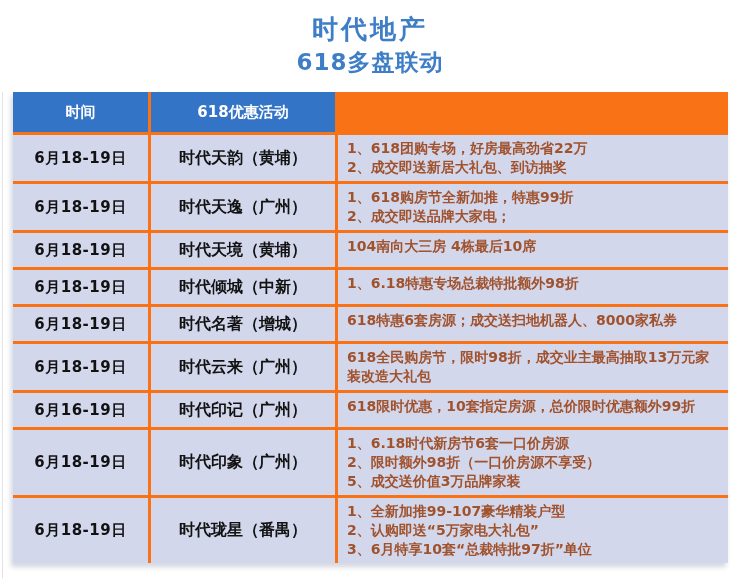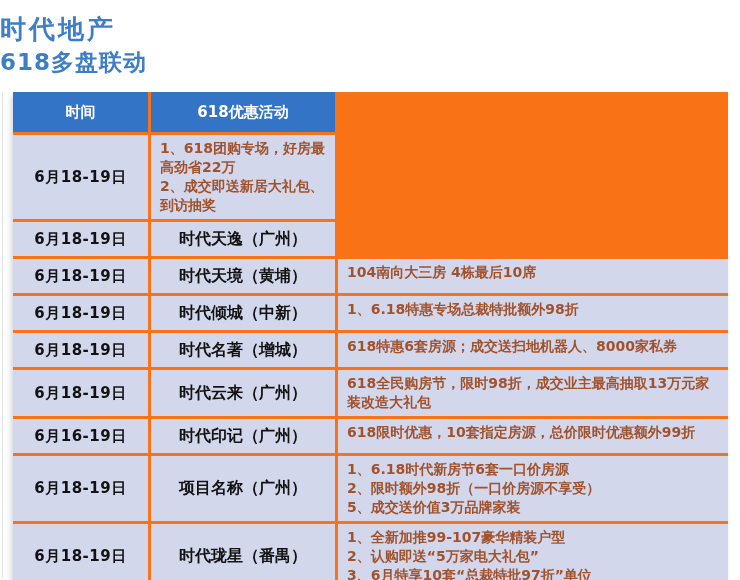--- a/index.html
+++ b/index.html
@@ -9,21 +9,21 @@
     font-family: "DejaVu Sans", "Liberation Sans", sans-serif;
     overflow: hidden;
     position: relative;
   }
   .page-edge-line {
     position: absolute;
     left: 2px; top: 92px; bottom: 2px;
     width: 1px;
     background: #e2e3e8;
   }
-  .titles { padding-top: 12px; }
+  .titles { text-align: center; padding-top: 12px; }
   .title-main {
     font-size: 26px;
     font-weight: bold;
     color: #3e7ec6;
     letter-spacing: 3px;
   }
   .title-sub {
     font-size: 23px;
     font-weight: bold;
     color: #3e7ec6;
@@ -93,29 +93,34 @@
 </div>
 
 <div class="table-wrap">
   <div class="trow header-row">
     <div class="cell">时间</div>
     <div class="cell">618优惠活动</div>
   </div>
 
   <div class="trow">
     <div class="cell c-time">6月18-19日</div>
+    <div class="cell c-project">时代天韵（黄埔）</div>
     <div class="cell c-activity">
         <div class="act-line">1、618团购专场，好房最高劲省22万</div>
         <div class="act-line">2、成交即送新居大礼包、到访抽奖</div>
       </div>
   </div>
 
   <div class="trow">
     <div class="cell c-time">6月18-19日</div>
     <div class="cell c-project">时代天逸（广州）</div>
+    <div class="cell c-activity">
+        <div class="act-line">1、618购房节全新加推，特惠99折</div>
+        <div class="act-line">2、成交即送品牌大家电；</div>
+      </div>
   </div>
 
   <div class="trow">
     <div class="cell c-time">6月18-19日</div>
     <div class="cell c-project">时代天境（黄埔）</div>
     <div class="cell c-activity">
         <div class="act-line">104南向大三房 4栋最后10席</div>
       </div>
   </div>
 
@@ -146,21 +151,21 @@
   <div class="trow">
     <div class="cell c-time">6月16-19日</div>
     <div class="cell c-project">时代印记（广州）</div>
     <div class="cell c-activity">
         <div class="act-line">618限时优惠，10套指定房源，总价限时优惠额外99折</div>
       </div>
   </div>
 
   <div class="trow">
     <div class="cell c-time">6月18-19日</div>
-    <div class="cell c-project">项目名称（广州）</div>
+    <div class="cell c-project">时代印象（广州）</div>
     <div class="cell c-activity">
         <div class="act-line">1、6.18时代新房节6套一口价房源</div>
         <div class="act-line">2、限时额外98折（一口价房源不享受）</div>
         <div class="act-line">5、成交送价值3万品牌家装</div>
       </div>
   </div>
 
   <div class="trow">
     <div class="cell c-time">6月18-19日</div>
     <div class="cell c-project">时代珑星（番禺）</div>

